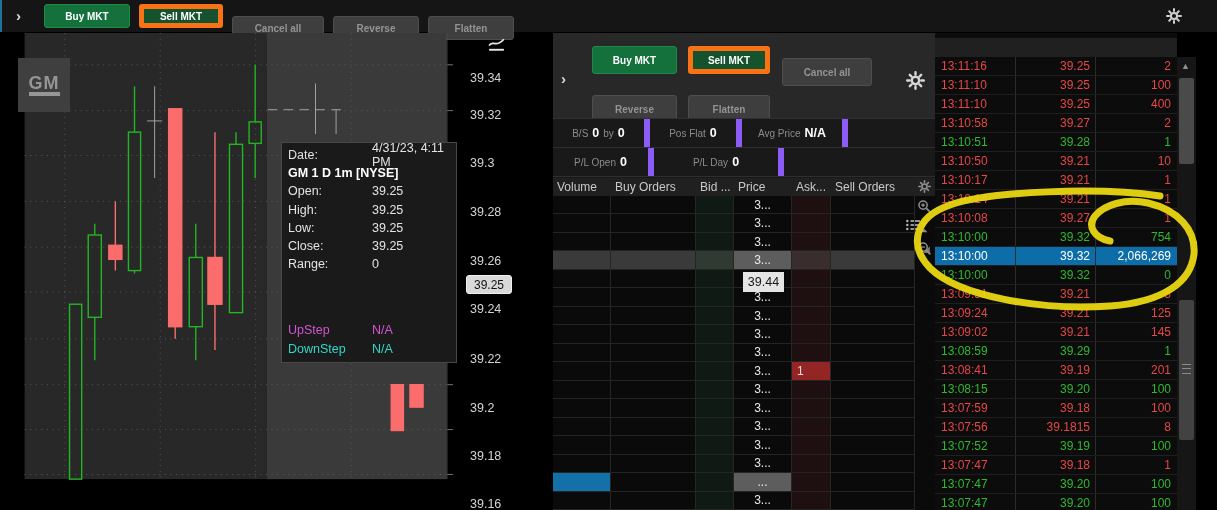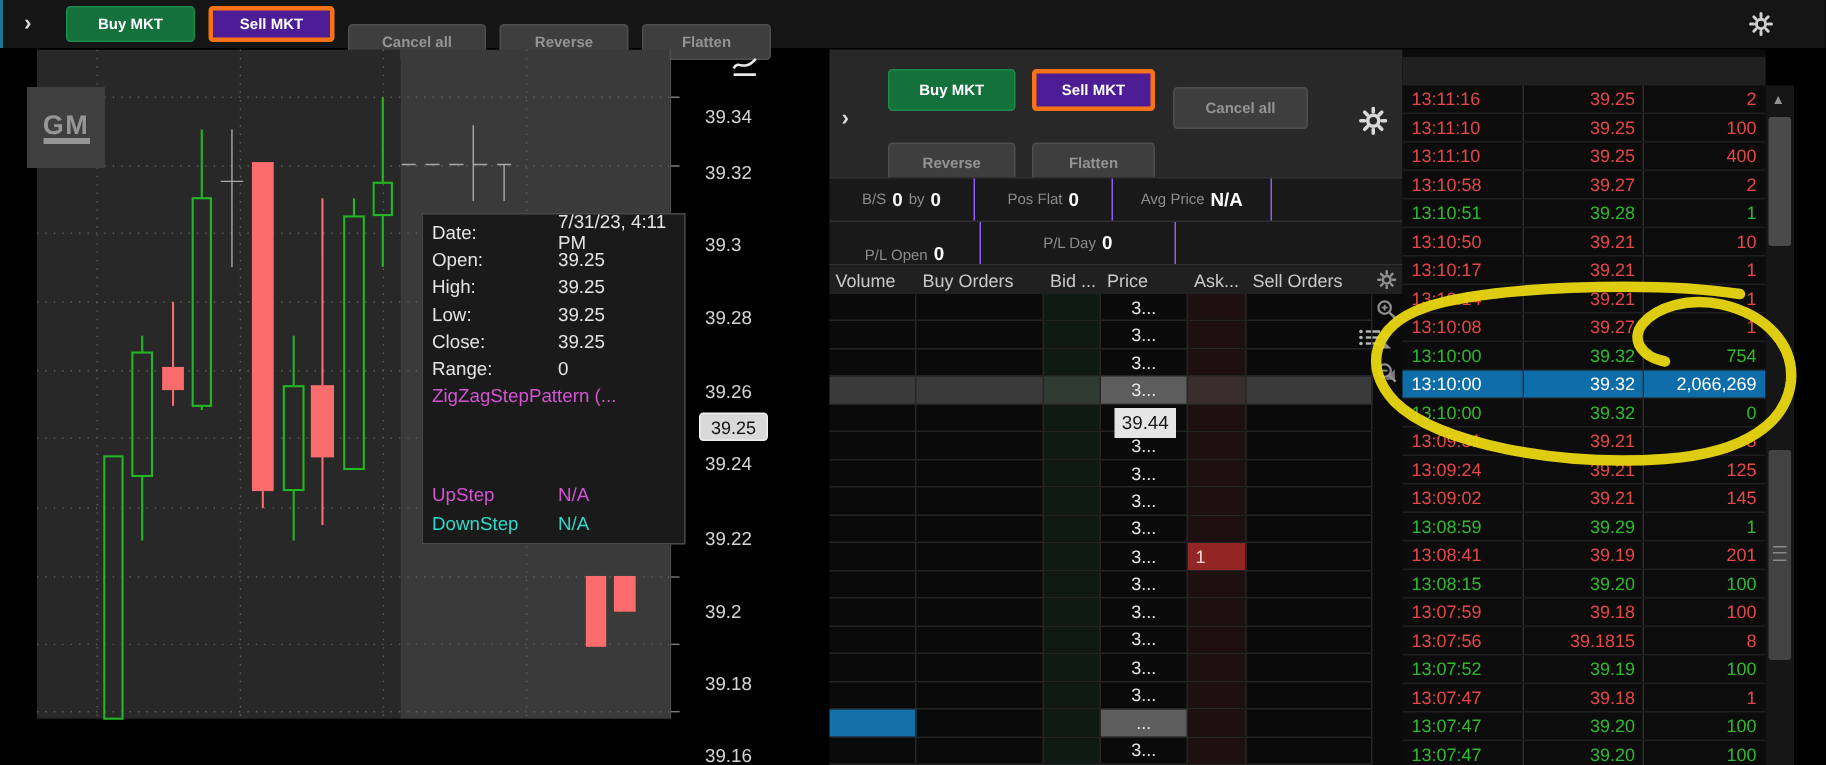--- a/index.html
+++ b/index.html
@@ -4,21 +4,21 @@
 <style>
   html,body{margin:0;padding:0;background:#000;width:1217px;height:510px;overflow:hidden;
     font-family:"Liberation Sans",sans-serif;-webkit-font-smoothing:antialiased;}
   .abs{position:absolute;}
   
   #top-toolbar{position:absolute;left:0;top:0;width:1217px;height:32px;background:#151515;border-left:2px solid #1f7396;box-sizing:border-box;}
   .chev{color:#d8d8d8;font-weight:bold;font-size:15px;line-height:1;}
   .btn{display:inline-flex;align-items:center;justify-content:center;font-weight:bold;font-size:10px;
     border-radius:3px;box-sizing:border-box;cursor:pointer;}
   .btn.green{background:#15713b;color:#fff;border:1px solid #1d8a4a;}
-  .btn.red{background:#4c1d95;color:#fff;border:3px solid #f97316;}
+  .btn.red{background:#14532d;color:#fff;border:5px solid #f97316;}
   .btn.gray{background:#3e3e3e;color:#949494;border:1px solid #4e4e4e;margin-top:12px;}
   #top-toolbar .btn{position:absolute;top:4px;height:24px;}
   
   #chart-svg{position:absolute;left:0;top:33px;}
   #gm-watermark{position:absolute;left:18px;top:58px;width:52px;height:54px;background:#3f3f3f;
     display:flex;align-items:center;justify-content:center;z-index:2;}
   #gm-watermark span{color:#969696;font-weight:bold;font-size:18px;letter-spacing:1px;border-bottom:4px solid #969696;line-height:1.05;}
   .axis-label{position:absolute;left:470px;color:#d4d4d4;font-size:12.5px;z-index:2;}
   #last-price-box{position:absolute;left:466px;width:44px;height:17px;background:#d9d9d9;border:1px solid #f0f0f0;
     border-radius:3px;color:#111;font-size:12px;display:flex;align-items:center;justify-content:center;z-index:3;}
@@ -31,21 +31,21 @@
   .tt-sym{font-weight:bold;color:#fff;}
   .tt-study{color:#d254d2;}
   .tt-up{color:#d254d2;margin-top:48px;}
   .tt-down{color:#2fd8c8;}
   
   #dom-panel{position:absolute;left:553px;top:33px;width:382px;height:477px;background:#0a0a0a;}
   #dom-buttons{position:absolute;left:0;top:0;width:382px;height:85px;background:#282828;}
   #dom-buttons .btn{position:absolute;height:28px;}
   #dom-stats{position:absolute;left:0;top:85px;width:382px;height:60px;background:#191919;border-top:1px solid #303030;box-sizing:border-box;}
   .stat-row{display:flex;height:29px;border-bottom:1px solid #2e2e2e;box-sizing:border-box;}
-  .stat-cell{display:flex;align-items:center;justify-content:center;gap:4px;border-right:1px solid #8b5cf6;box-sizing:border-box;}
+  .stat-cell{display:flex;align-items:center;justify-content:center;gap:4px;border-right:6px solid #8b5cf6;box-sizing:border-box;}
   .stat-lbl{color:#8c8c8c;font-size:10px;}
   .stat-val{color:#fff;font-size:12.5px;font-weight:bold;}
   #ladder-head{position:absolute;left:0;top:145px;width:382px;height:18px;background:#202020;display:grid;
     grid-template-columns:58px 85px 38px 58px 39px 84px;align-items:center;}
   #ladder-head .hc{color:#c9c9c9;font-size:12px;padding-left:4px;white-space:nowrap;overflow:hidden;}
   #ladder-rows{position:absolute;left:0;top:163px;width:362px;height:314px;display:grid;grid-auto-rows:1fr;}
   .lrow{display:grid;grid-template-columns:58px 85px 38px 58px 39px 84px;border-bottom:1px solid #242424;box-sizing:border-box;}
   .lcell{box-sizing:border-box;border-right:1px solid #262626;font-size:12px;color:#e8e8e8;display:flex;align-items:center;}
   .c-bid{background:#0e1a13;}
   .c-ask{background:#1e1010;}
@@ -225,22 +225,23 @@
     <div class="axis-label" style="top: 352px;">39.22</div>
     <div class="axis-label" style="top: 401px;">39.2</div>
     <div class="axis-label" style="top: 449px;">39.18</div>
     <div class="axis-label" style="top: 497px;">39.16</div>
   </div>
 <div id="last-price-box" style="top: 275px;">39.25</div>
 
 <div id="chart-tooltip">
   <div class="tt-row">
       <span class="tt-label">Date:</span>
-      <span>7/31/23, 4:11 PM</span>
-    </div>
+      <span>4/31/23, 4:11 PM</span>
+    </div>
+  <div class="tt-row tt-sym">GM 1 D 1m [NYSE]</div>
   <div id="tt-ohlc">
       <div class="tt-row">
         <span class="tt-label">Open:</span>
         <span>39.25</span>
       </div>
       <div class="tt-row">
         <span class="tt-label">High:</span>
         <span>39.25</span>
       </div>
       <div class="tt-row">
@@ -249,21 +250,20 @@
       </div>
       <div class="tt-row">
         <span class="tt-label">Close:</span>
         <span>39.25</span>
       </div>
       <div class="tt-row">
         <span class="tt-label">Range:</span>
         <span>0</span>
       </div>
     </div>
-  <div class="tt-row tt-study">ZigZagStepPattern (...</div>
   <div class="tt-row tt-up">
       <span class="tt-label">UpStep</span>
       <span>N/A</span>
     </div>
   <div class="tt-row tt-down">
       <span class="tt-label">DownStep</span>
       <span>N/A</span>
     </div>
 </div>
 
@@ -290,21 +290,21 @@
       <div class="stat-cell" style="width:92px;">
         <span class="stat-lbl">Pos Flat</span>
           <span class="stat-val">0</span>
       </div>
       <div class="stat-cell" style="width:106px;">
         <span class="stat-lbl">Avg Price</span>
           <span class="stat-val">N/A</span>
       </div>
     </div>
     <div class="stat-row">
-      <div class="stat-cell" style="width:101px;align-items:flex-end;">
+      <div class="stat-cell" style="width:101px;">
         <span class="stat-lbl">P/L Open</span>
           <span class="stat-val">0</span>
       </div>
       <div class="stat-cell" style="width:130px;">
         <span class="stat-lbl">P/L Day</span>
           <span class="stat-val">0</span>
       </div>
     </div>
     <span id="stats-list-icon" class="icon"><svg width="16" height="16">
           <use href="#i-list"></use>

